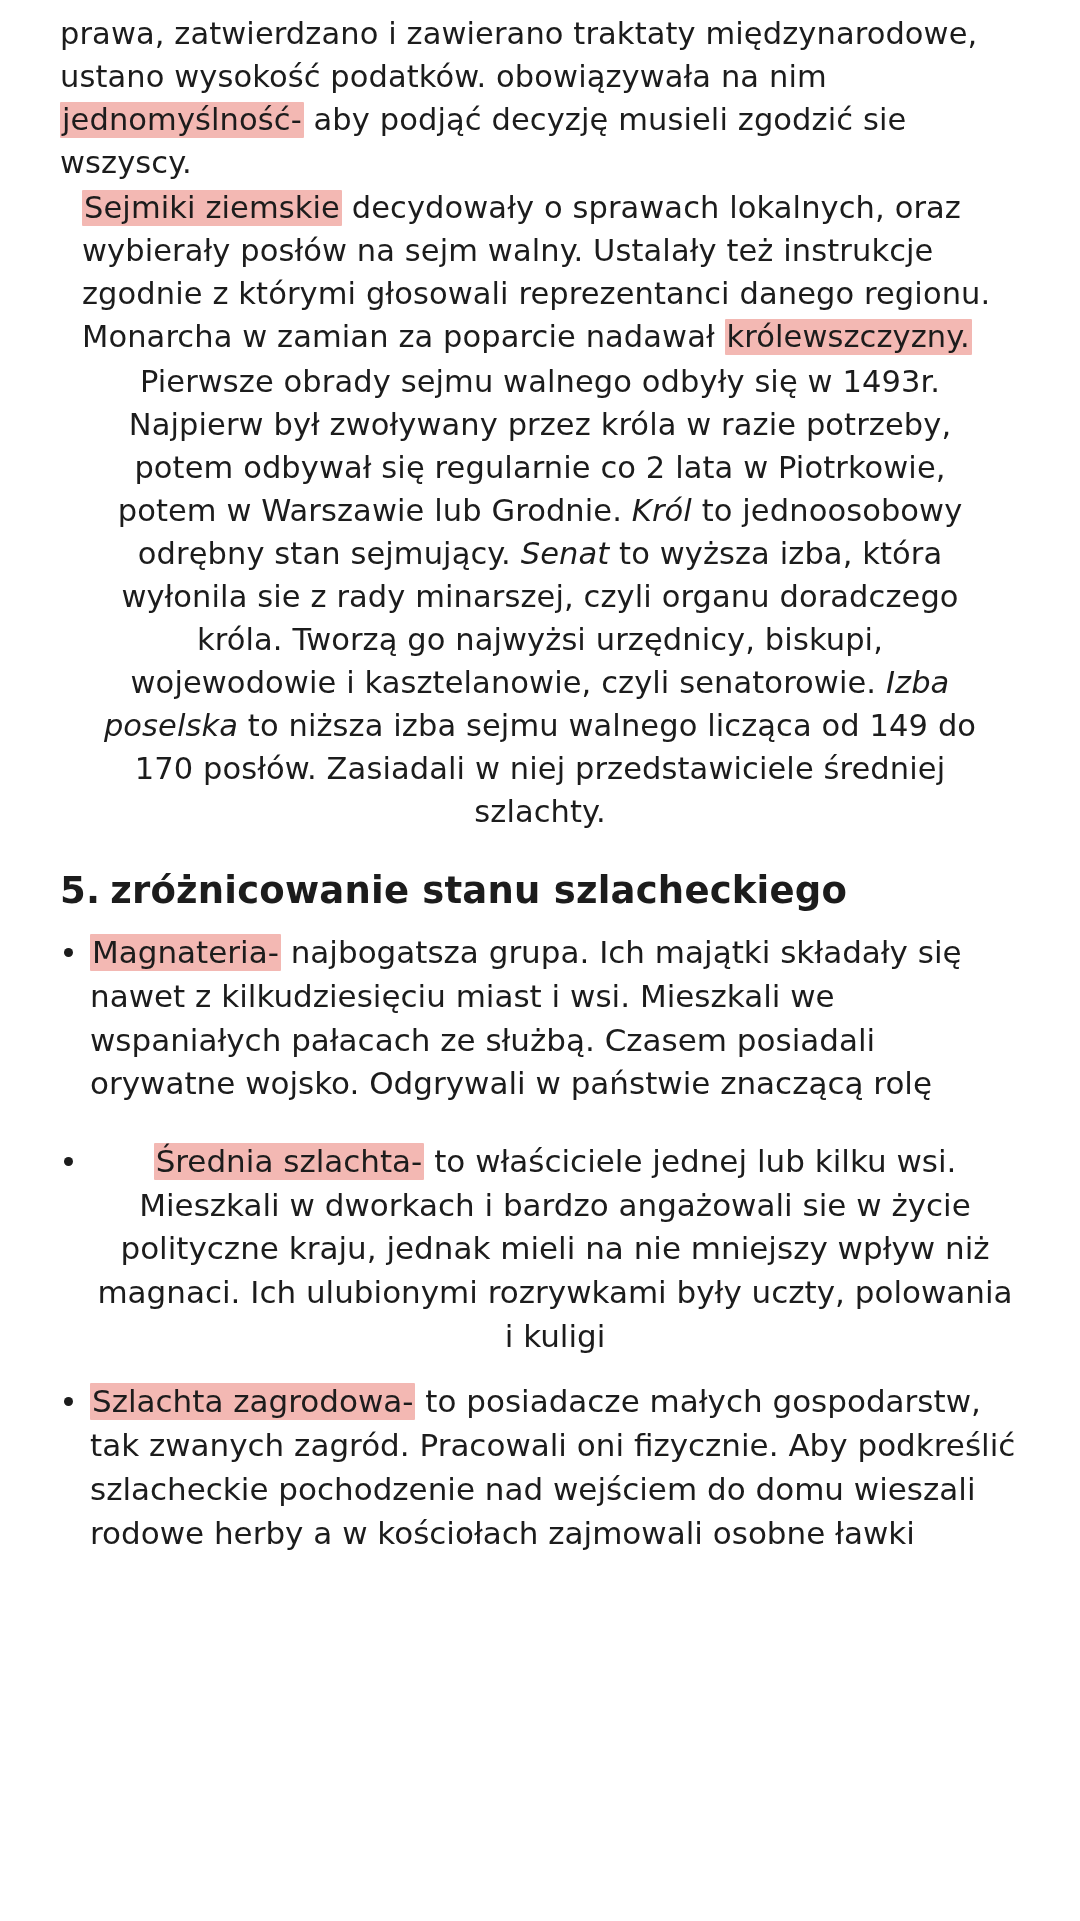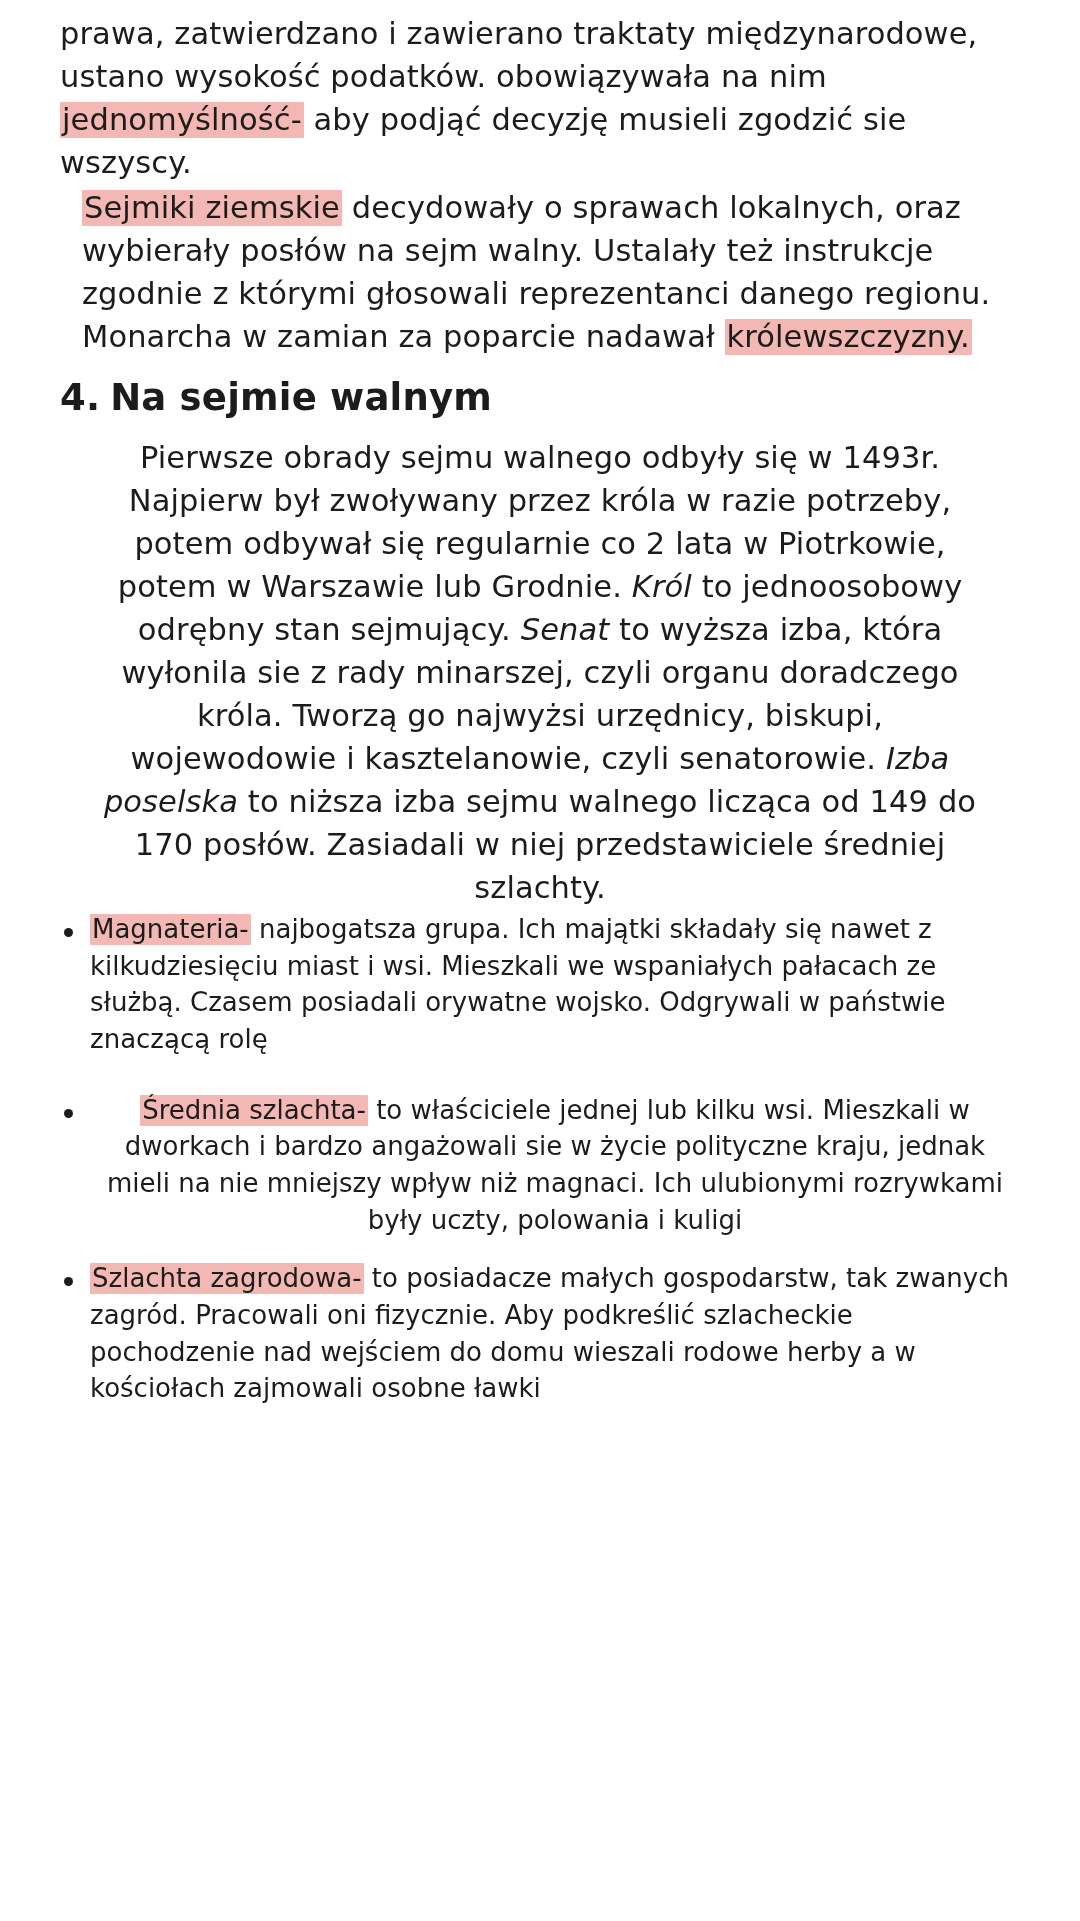--- a/index.html
+++ b/index.html
@@ -65,21 +65,21 @@
   }
   .bullets {
     margin: 0;
     padding: 0;
     list-style: none;
   }
   .bullet {
     position: relative;
     padding-left: 30px;
     margin-bottom: 34px;
-    font-size: 26px;
+    font-size: 31px;
     line-height: 1.41;
   }
   .bullet:before {
     content: "";
     position: absolute;
     left: 4px;
     top: 17px;
     width: 9px;
     height: 9px;
     background: #1c1c1c;
@@ -101,28 +101,28 @@
   <p class="para intro">
     <span>prawa, zatwierdzano i zawierano traktaty międzynarodowe, ustano</span>
     <span>wysokość podatków. obowiązywała na nim </span><span class="hl">jednomyślność-</span><span> aby podjąć</span>
     <span>decyzję musieli zgodzić sie wszyscy.</span>
   </p>
 
   <p class="para indent">
     <span class="hl">Sejmiki ziemskie</span><span> decydowały o sprawach lokalnych, oraz wybierały posłów na sejm walny. Ustalały też instrukcje zgodnie z którymi głosowali reprezentanci danego regionu. Monarcha w zamian za poparcie nadawał </span><span class="hl">królewszczyzny.</span>
   </p>
 
-  <h2 class="heading">
-    <span class="num">4.</span><span>Na sejmie walnym</span>
-  </h2>
 
   <p class="para block">
     <span>Pierwsze obrady sejmu walnego odbyły się w 1493r. Najpierw był zwoływany przez króla w razie potrzeby, potem odbywał się regularnie co 2 lata w Piotrkowie, potem w Warszawie lub Grodnie. </span><span class="it">Król</span><span> to jednoosobowy odrębny stan sejmujący. </span><span class="it">Senat</span><span> to wyższa izba, która wyłonila sie z rady minarszej, czyli organu doradczego króla. Tworzą go najwyżsi urzędnicy, biskupi, wojewodowie i kasztelanowie, czyli senatorowie. </span><span class="it">Izba poselska</span><span> to niższa izba sejmu walnego licząca od 149 do 170 posłów. Zasiadali w niej przedstawiciele średniej szlachty.</span>
   </p>
 
+  <h2 class="heading h5">
+    <span class="num">5.</span><span>zróżnicowanie stanu szlacheckiego</span>
+  </h2>
 
   <ul class="bullets">
     <li class="bullet">
       <span class="hl">Magnateria-</span><span> najbogatsza grupa. Ich majątki składały się nawet z kilkudziesięciu miast i wsi. Mieszkali we wspaniałych pałacach ze służbą. Czasem posiadali orywatne wojsko. Odgrywali w państwie znaczącą rolę</span>
     </li>
     <li class="bullet tight">
       <span class="hl">Średnia szlachta-</span><span> to właściciele jednej lub kilku wsi. Mieszkali w dworkach i bardzo angażowali sie w życie polityczne kraju, jednak mieli na nie mniejszy wpływ niż magnaci. Ich ulubionymi rozrywkami były uczty, polowania i kuligi</span>
     </li>
     <li class="bullet last">
       <span class="hl">Szlachta zagrodowa-</span><span> to posiadacze małych gospodarstw, tak zwanych zagród. Pracowali oni fizycznie. Aby podkreślić szlacheckie pochodzenie nad wejściem do domu wieszali rodowe herby a w kościołach zajmowali osobne ławki</span>

